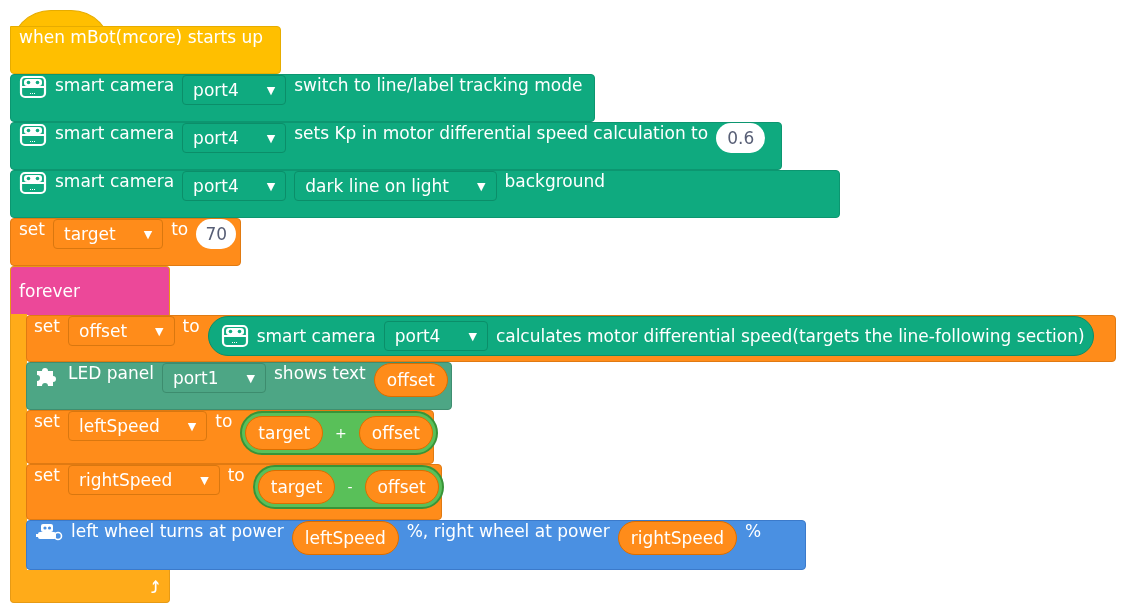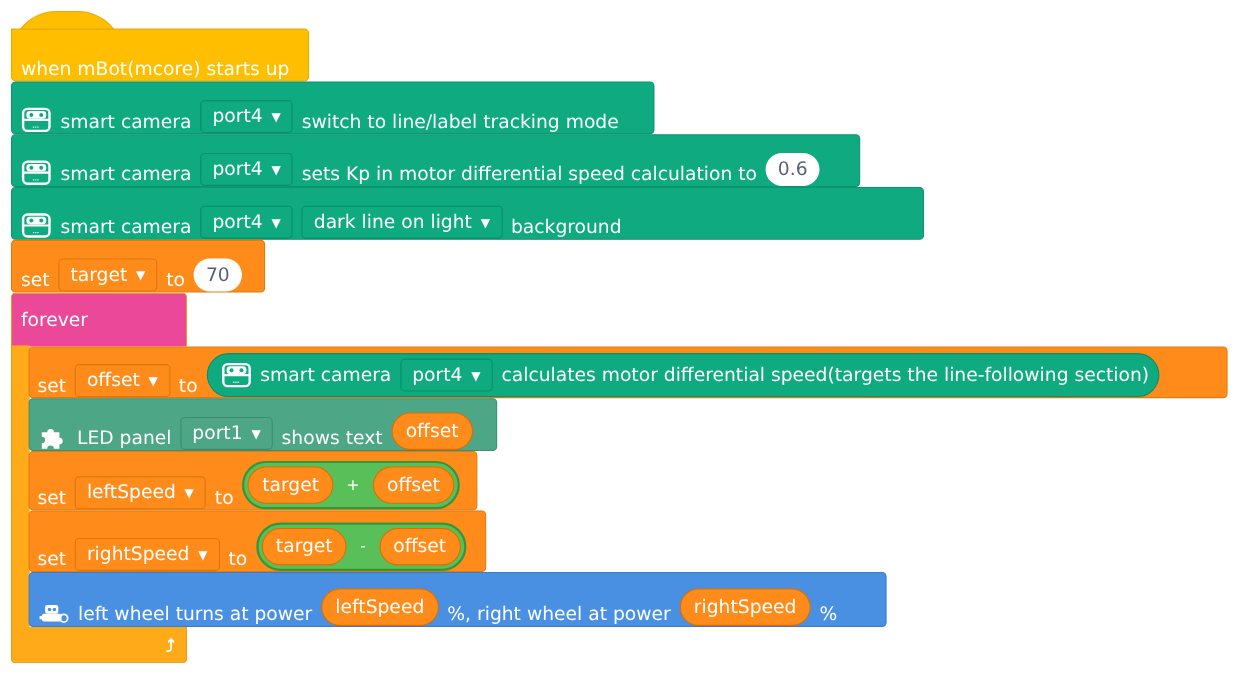--- a/index.html
+++ b/index.html
@@ -1,27 +1,27 @@
 <!DOCTYPE html>
 <html><head>
 <meta charset="utf-8">
 <style>
   html, body { margin:0; padding:0; background:#ffffff; }
   body { width:1125px; height:613px; position:relative; overflow:hidden;
          font-family:"DejaVu Sans","Liberation Sans",sans-serif; }
-  .blk { position:absolute; box-sizing:border-box; display:flex; align-items:flex-end;
+  .blk { position:absolute; box-sizing:border-box; display:flex; align-items:flex-start;
          color:#ffffff; font-size:17px; white-space:nowrap; border-radius:4px; }
   .blk > * { margin-right:8px; }
   .hat   { background:#FFBF00; border:1px solid #E6AC00; }
   .cam   { background:#0FAA7F; border:1px solid #0C9670; }
   .var   { background:#FF8C1A; border:1px solid #E07A12; }
   .ext   { background:#4DA685; border:1px solid #3F8E70; }
   .mot   { background:#4A90E2; border:1px solid #3B7ACB; }
   .dd { display:inline-flex; align-items:center; height:30px; padding:0 10px; border-radius:4px;
-        box-sizing:border-box; }
+        box-sizing:border-box;gap:20px; }
   .dd.cam-dd { background:#0FAA7F; border:1px solid #0B8E69; }
   .dd.var-dd { background:#FF8C1A; border:1px solid #D9770F; }
   .dd.ext-dd { background:#4DA685; border:1px solid #3D8C6E; }
   .tri { font-size:11px; margin-left:8px; }
   .num { display:inline-flex; align-items:center; justify-content:center; background:#fff; color:#575E75;
          height:30px; min-width:40px; padding:0 11px; border-radius:15px; box-sizing:border-box; }
   .pill { display:inline-flex; align-items:center; background:#FF8C1A; color:#fff; height:34px;
           padding:0 12px; border-radius:17px; border:1px solid #DB6E00; box-sizing:border-box; }
   .op { display:inline-flex; align-items:center; background:#59C059; border:2px solid #389438;
         border-radius:22px; height:44px; padding:0 3px; box-sizing:border-box; }

